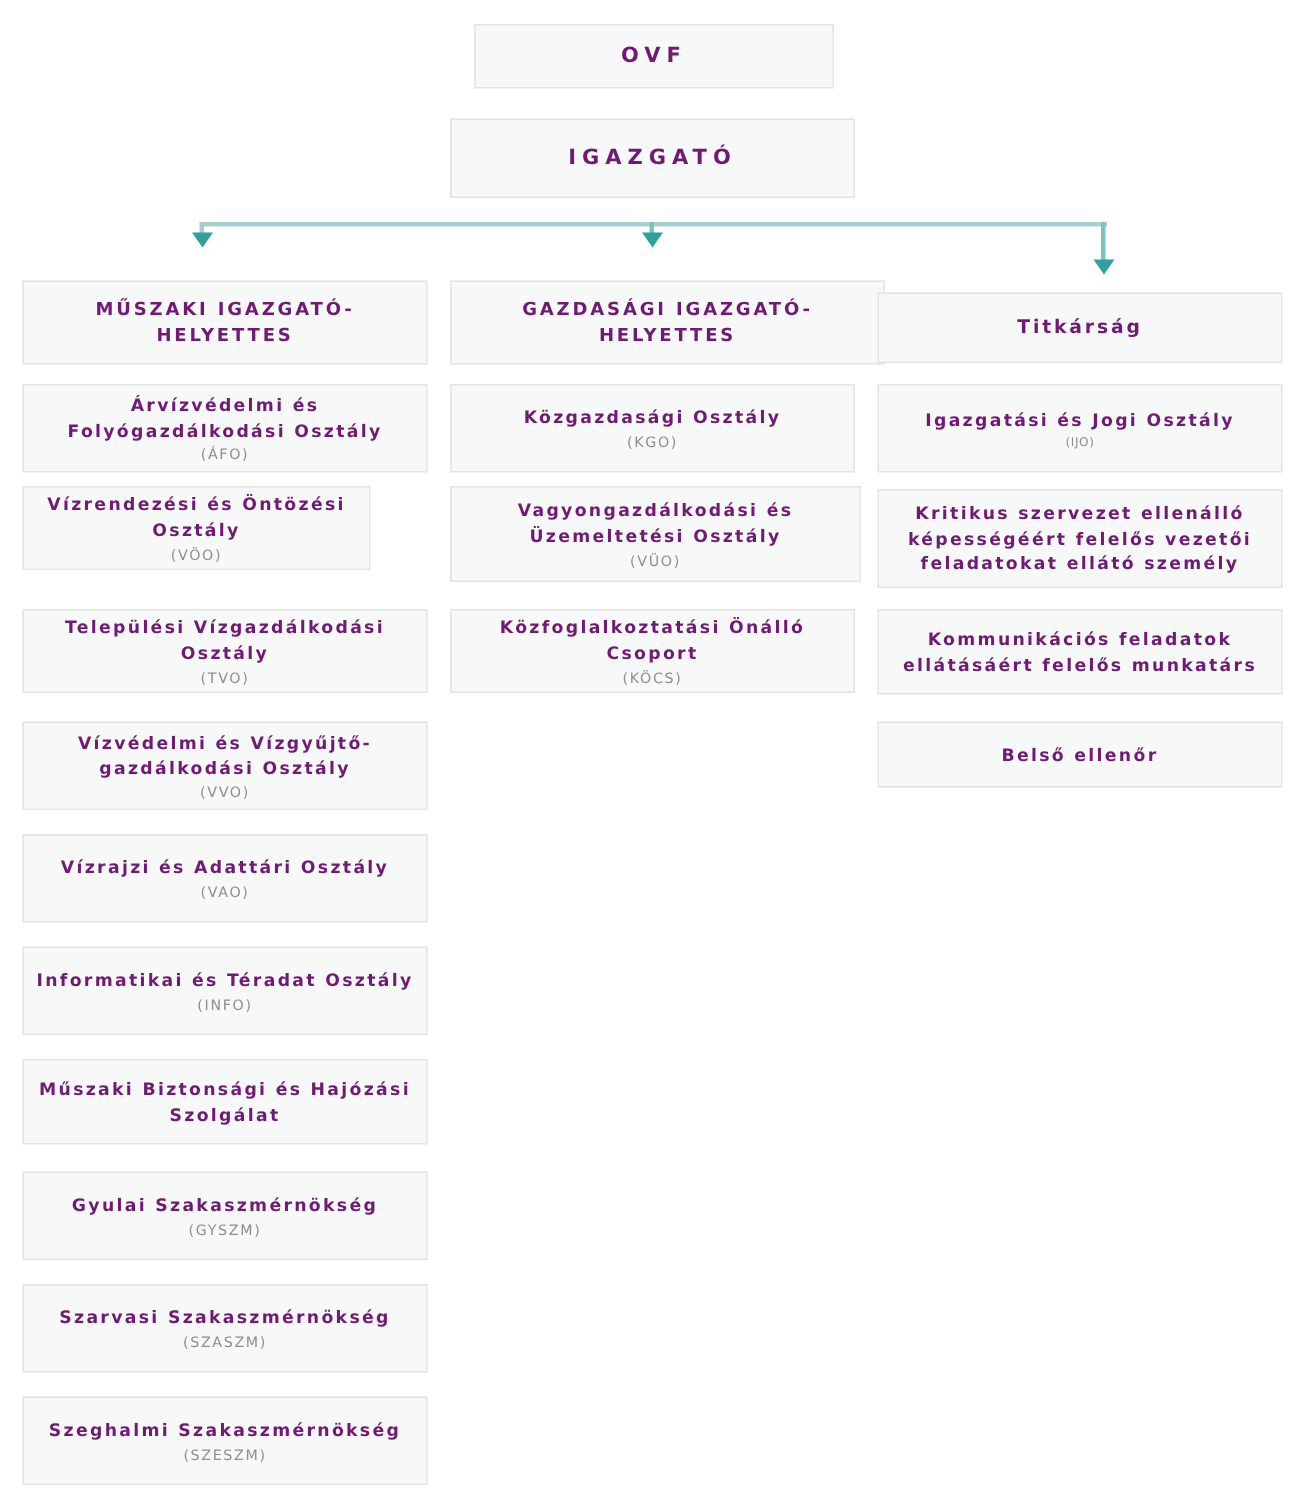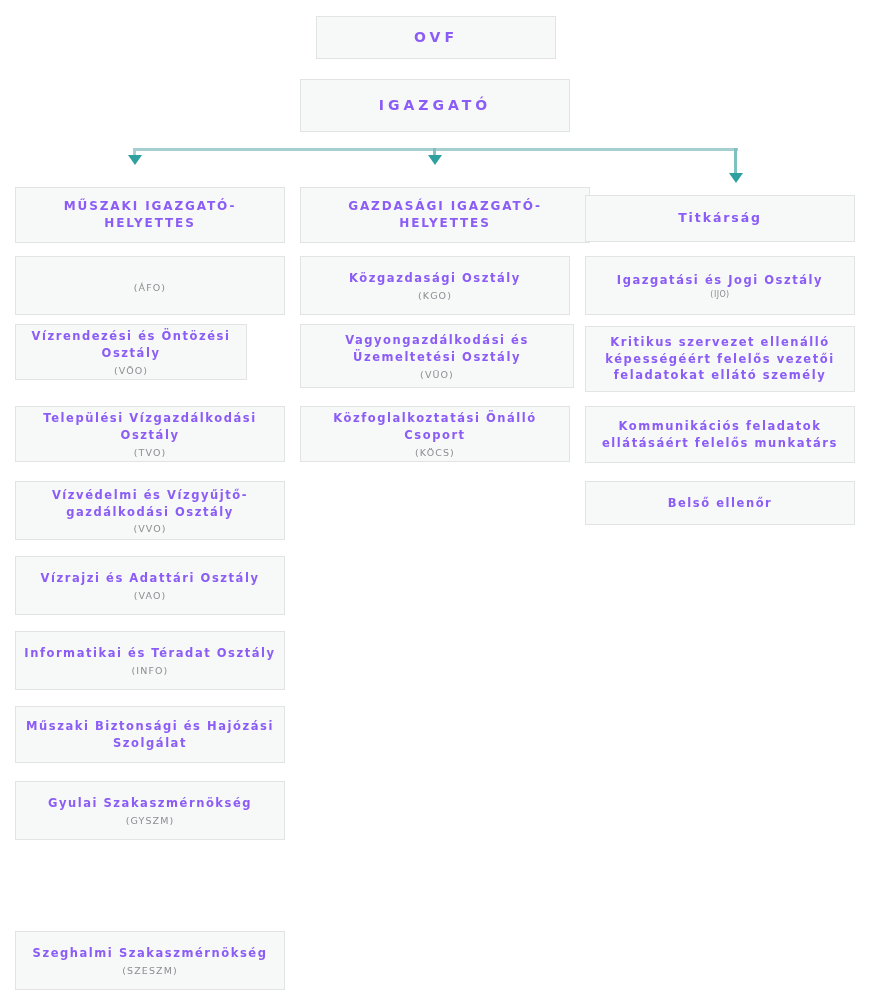--- a/index.html
+++ b/index.html
@@ -30,21 +30,21 @@
     background: #f7f8f8;
     border: 1px solid #e2e4e4;
     display: flex;
     flex-direction: column;
     align-items: center;
     justify-content: center;
     text-align: center;
     padding: 4px 8px;
   }
   .node .title {
-    color: #8b5cf6;
+    color: #701a75;
     font-weight: bold;
     letter-spacing: 1.6px;
     line-height: 1.45;
     white-space: pre-line;
   }
   .node .abbr {
     color: #8b8f92;
     font-weight: normal;
     letter-spacing: 1.1px;
     margin-top: 3px;
@@ -106,20 +106,21 @@
   <div class="arrow" style="left:428px; top:155px;"></div>
 
   <div class="conn-v" style="left:734px; top:148px; height:27px;"></div>
   <div class="arrow" style="left:729px; top:173px;"></div>
 
   <div class="node head" style="left:15px; top:187px; width:270px; height:56px;">
     <span class="title">MŰSZAKI IGAZGATÓ-HELYETTES</span>
   </div>
 
   <div class="node unit" style="left:15px; top:256px; width:270px; height:59px;">
+    <span class="title">Árvízvédelmi és Folyógazdálkodási Osztály</span>
     <span class="abbr">(ÁFO)</span>
   </div>
 
   <div class="node unit" style="left:15px; top:324px; width:232px; height:56px;">
     <span class="title">Vízrendezési és Öntözési Osztály</span>
     <span class="abbr">(VÖO)</span>
   </div>
 
   <div class="node unit" style="left:15px; top:406px; width:270px; height:56px;">
     <span class="title">Települési Vízgazdálkodási Osztály</span>
@@ -143,20 +144,24 @@
 
   <div class="node unit" style="left:15px; top:706px; width:270px; height:57px;">
     <span class="title">Műszaki Biztonsági és Hajózási Szolgálat</span>
   </div>
 
   <div class="node unit" style="left:15px; top:781px; width:270px; height:59px;">
     <span class="title">Gyulai Szakaszmérnökség</span>
     <span class="abbr">(GYSZM)</span>
   </div>
 
+  <div class="node unit" style="left:15px; top:856px; width:270px; height:59px;">
+    <span class="title">Szarvasi Szakaszmérnökség</span>
+    <span class="abbr">(SZASZM)</span>
+  </div>
 
   <div class="node unit" style="left:15px; top:931px; width:270px; height:59px;">
     <span class="title">Szeghalmi Szakaszmérnökség</span>
     <span class="abbr">(SZESZM)</span>
   </div>
 
   <div class="node head" style="left:300px; top:187px; width:290px; height:56px;">
     <span class="title">GAZDASÁGI IGAZGATÓ-HELYETTES</span>
   </div>
 

